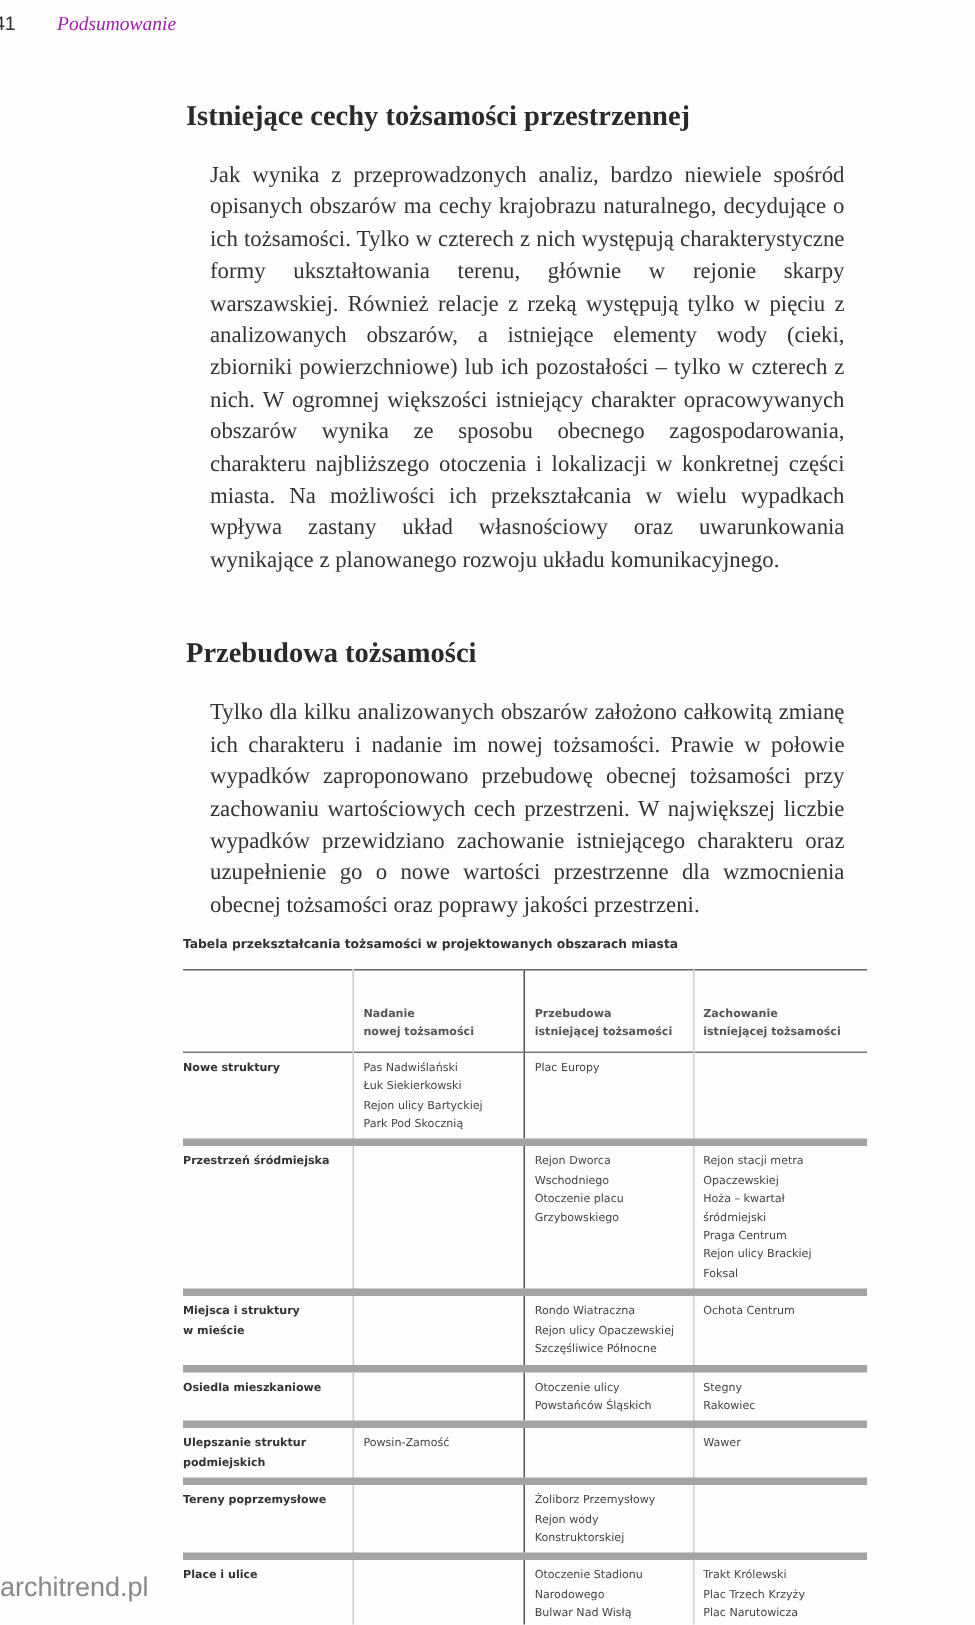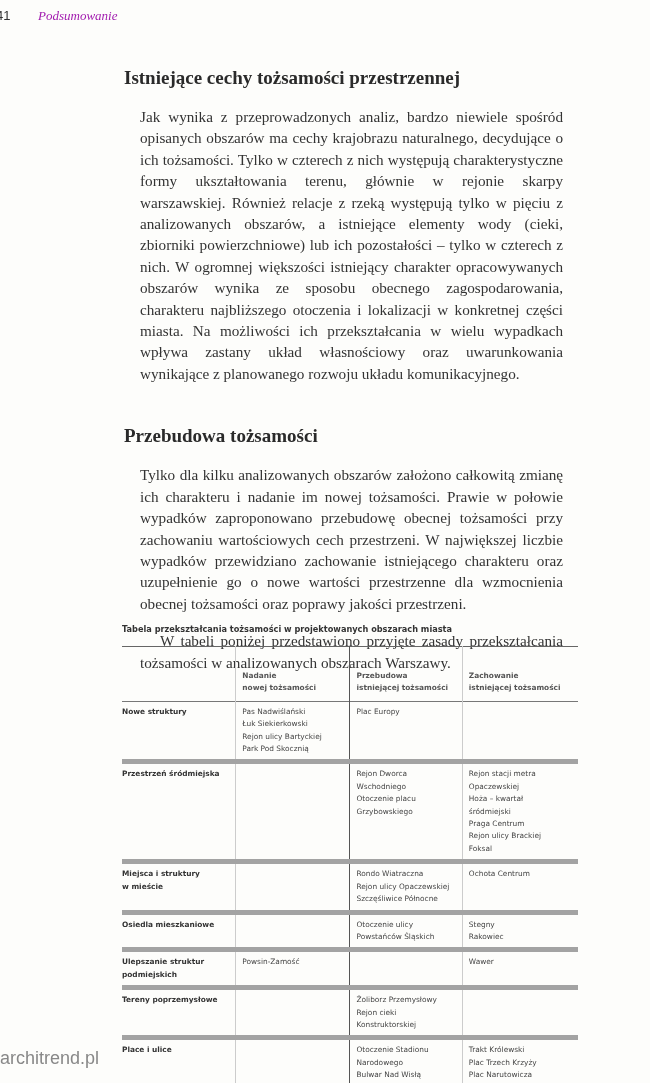--- a/index.html
+++ b/index.html
@@ -34,21 +34,20 @@
   <span class="page-num">41</span>
   <span class="section-name">Podsumowanie</span>
 </div>
 
 <div class="content">
   <h2>Istniejące cechy tożsamości przestrzennej</h2>
   <p>Jak wynika z przeprowadzonych analiz, bardzo niewiele spośród opisanych obszarów ma cechy krajobrazu naturalnego, decydujące o ich tożsamości. Tylko w czterech z nich występują charakterystyczne formy ukształtowania terenu, głównie w rejonie skarpy warszawskiej. Również relacje z rzeką występują tylko w pięciu z analizowanych obszarów, a istniejące elementy wody (cieki, zbiorniki powierzchniowe) lub ich pozostałości – tylko w czterech z nich. W ogromnej większości istniejący charakter opracowywanych obszarów wynika ze sposobu obecnego zagospodarowania, charakteru najbliższego otoczenia i lokalizacji w konkretnej części miasta. Na możliwości ich przekształcania w wielu wypadkach wpływa zastany układ własnościowy oraz uwarunkowania wynikające z planowanego rozwoju układu komunikacyjnego.</p>
   <div class="gap"></div>
   <h2>Przebudowa tożsamości</h2>
   <p>Tylko dla kilku analizowanych obszarów założono całkowitą zmianę ich charakteru i nadanie im nowej tożsamości. Prawie w połowie wypadków zaproponowano przebudowę obecnej tożsamości przy zachowaniu wartościowych cech przestrzeni. W największej liczbie wypadków przewidziano zachowanie istniejącego charakteru oraz uzupełnienie go o nowe wartości przestrzenne dla wzmocnienia obecnej tożsamości oraz poprawy jakości przestrzeni.</p>
-  <p class="indent">W tabeli poniżej przedstawiono przyjęte zasady przekształcania tożsamości w analizowanych obszarach Warszawy.</p>
 </div>
 
 <div class="table-wrap">
   <div class="table-caption">Tabela przekształcania tożsamości w projektowanych obszarach miasta</div>
   <table>
     <thead>
       <tr>
         <th class="c0"></th>
         <th class="c1">
             <span class="cell-line">Nadanie</span>
@@ -143,21 +142,21 @@
             <span class="cell-line">Wawer</span>
           </td>
         </tr>
         <tr>
           <td class="c0 rowhead">
             <span class="cell-line">Tereny poprzemysłowe</span>
           </td>
           <td class="c1"></td>
           <td class="c2">
             <span class="cell-line">Żoliborz Przemysłowy</span>
-            <span class="cell-line">Rejon cieki</span>
+            <span class="cell-line">Rejon wody</span>
             <span class="cell-line">Konstruktorskiej</span>
           </td>
           <td class="c3"></td>
         </tr>
         <tr>
           <td class="c0 rowhead">
             <span class="cell-line">Place i ulice</span>
           </td>
           <td class="c1"></td>
           <td class="c2">

